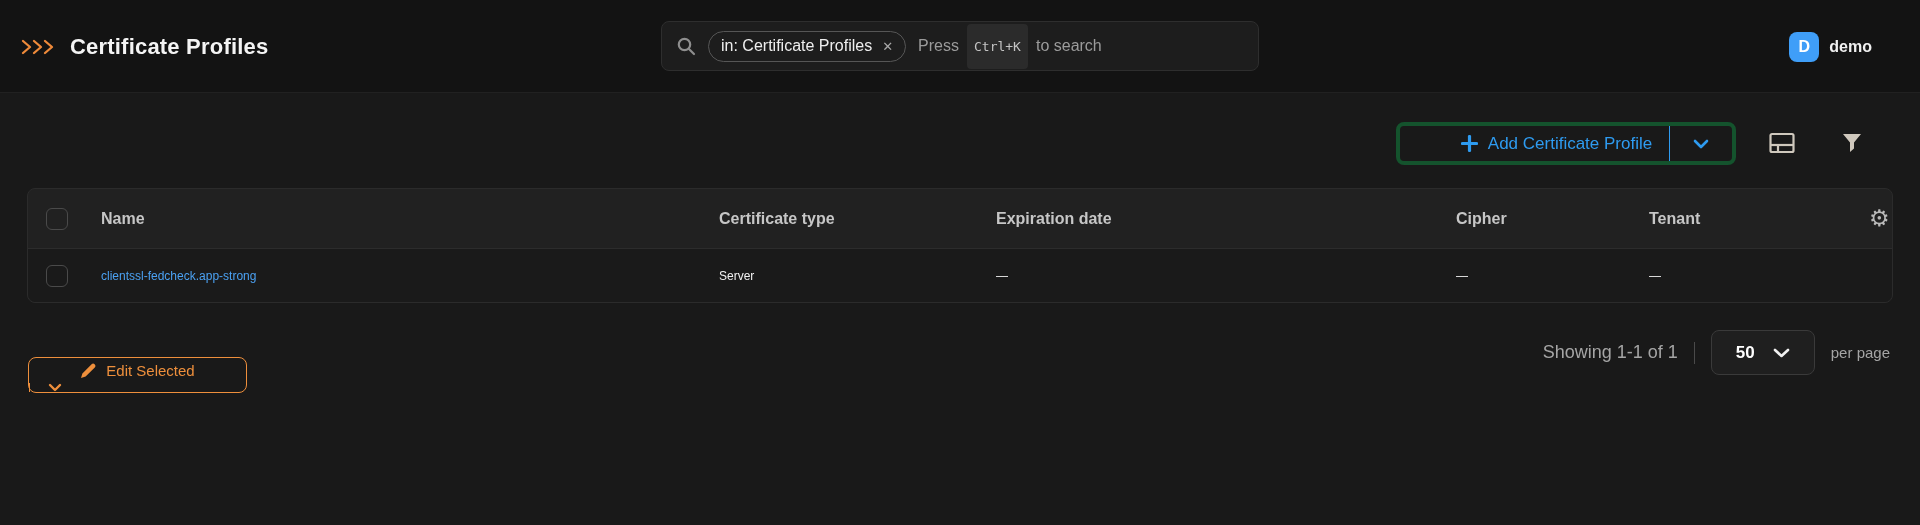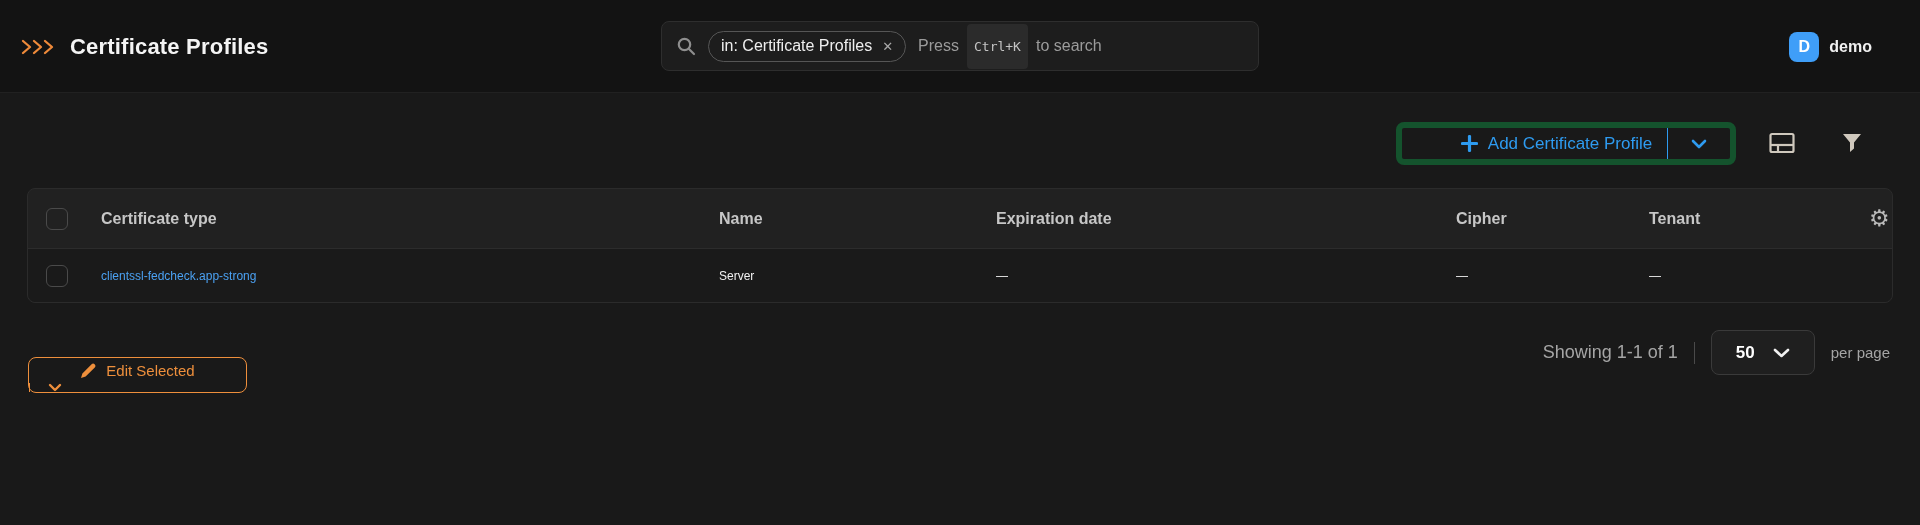--- a/index.html
+++ b/index.html
@@ -44,21 +44,21 @@
   .avatar {
     width:30px; height:30px; border-radius:8px; background:#3f9ef8;
     display:flex; align-items:center; justify-content:center;
     color:#ffffff; font-size:16px; font-weight:700;
   }
   .user-name { font-size:16px; font-weight:600; color:#f0f0f0; }
 
   
   .add-split {
     position:absolute; left:1396px; top:122px; height:43px; width:340px;
-    border:6px solid #14532d; border-radius:8px;
+    border:4px solid #14532d; border-radius:8px;
     display:flex; align-items:stretch; color:#2e9bf0; background:transparent;padding-left:44px;
   }
   .add-main {
     flex:1; display:flex; align-items:center; justify-content:center; gap:10px;
     font-size:17px; cursor:pointer; white-space:nowrap;
   }
   .add-caret {
     width:63px; border-left:1px solid #2e9bf0;
     display:flex; align-items:center; justify-content:center; cursor:pointer;
   }
@@ -191,22 +191,22 @@
   <svg width="22" height="22" viewBox="0 0 22 22">
     <path d="M2 2 h18 l-7 8.5 v6 l-4 3.5 v-9.5 Z" fill="#cfc8bd"></path>
   </svg>
 </div>
 
 <div class="table">
   <div class="trow thead">
     <div class="cell-check">
       <div class="checkbox"></div>
     </div>
+    <div class="th">Name</div>
     <div class="th">Certificate type</div>
-    <div class="th">Name</div>
     <div class="th">Expiration date</div>
     <div class="th">Cipher</div>
     <div class="th">Tenant</div>
     <div class="gear-cell">
       <span class="gear">⚙</span>
     </div>
   </div>
 
   <div class="trow tbody-row">
     <div class="cell-check">

